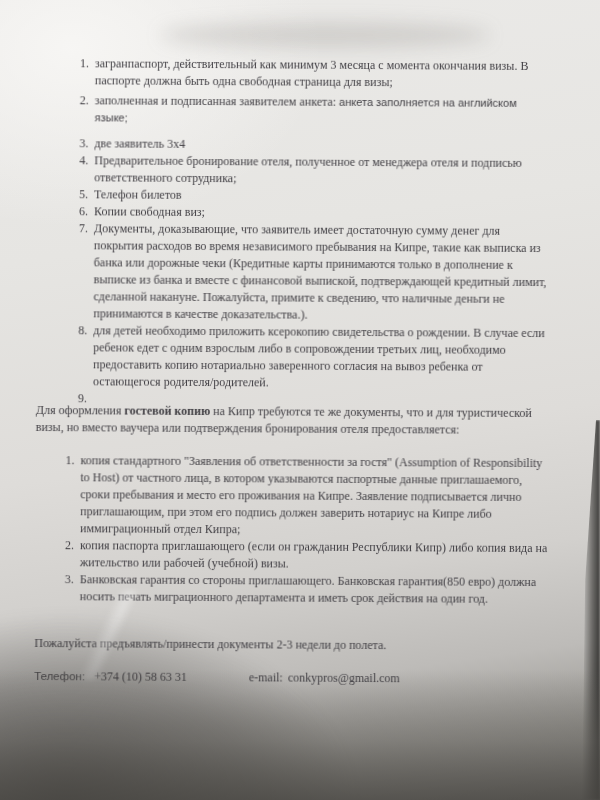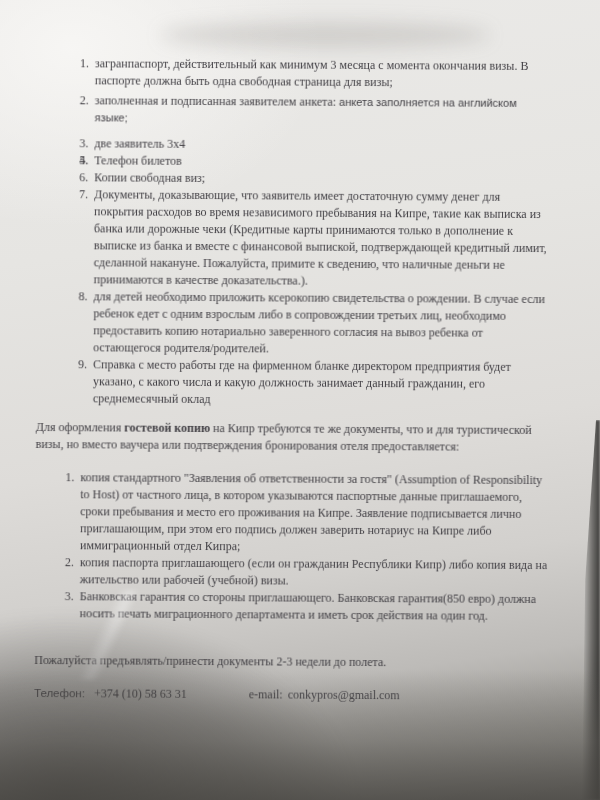--- a/index.html
+++ b/index.html
@@ -85,40 +85,40 @@
       <li class="gap-sm">
         <span class="num">2.</span>
         <span>заполненная и подписанная заявителем анкета: </span><span class="sans">анкета заполняется на английском языке;</span>
       </li>
       <li class="gap-md">
         <span class="num">3.</span>
         <span>две заявитель  3x4</span>
       </li>
       <li>
         <span class="num">4.</span>
+        <span>Предварительное бронирование отеля, полученное от менеджера отеля и подписью ответственного сотрудника;</span>
       </li>
       <li>
         <span class="num">5.</span>
         <span>Телефон билетов</span>
       </li>
       <li>
         <span class="num">6.</span>
         <span>Копии свободная виз;</span>
       </li>
       <li>
         <span class="num">7.</span>
         <span>Документы, доказывающие, что заявитель имеет достаточную сумму денег для покрытия расходов во время независимого пребывания на Кипре, такие как выписка из банка или дорожные чеки (Кредитные карты принимаются только в дополнение к выписке из банка и вместе с финансовой выпиской, подтверждающей кредитный лимит, сделанной накануне. Пожалуйста, примите к сведению, что наличные деньги не принимаются в качестве доказательства.).</span>
       </li>
       <li>
         <span class="num">8.</span>
         <span>для детей необходимо приложить ксерокопию свидетельства о рождении. В случае если ребенок едет с одним взрослым либо в сопровождении третьих лиц, необходимо предоставить копию нотариально заверенного согласия на вывоз ребенка от остающегося родителя/родителей.</span>
       </li>
       <li>
         <span class="num">9.</span>
-        <span>Справка с место работы где на фирменном бланке директором предприятия будет указано, с какого числа и какую должность занимает данный гражданин, его среднемесячный оклад</span>
       </li>
     </ol>
 
     <p class="guest-para"><span>Для оформления </span><b>гостевой копию</b><span> на Кипр требуются те же документы, что и для туристической визы, но вместо ваучера или подтверждения бронирования отеля предоставляется:</span></p>
 
     <ol class="list2">
       <li>
         <span class="num">1.</span>
         <span>копия стандартного "Заявления об ответственности за гостя" (Assumption of Responsibility to Host) от частного лица, в котором указываются паспортные данные приглашаемого, сроки пребывания и место его проживания на Кипре. Заявление подписывается лично приглашающим, при этом его подпись должен заверить нотариус на Кипре либо  иммиграционный отдел Кипра;</span>
       </li>

